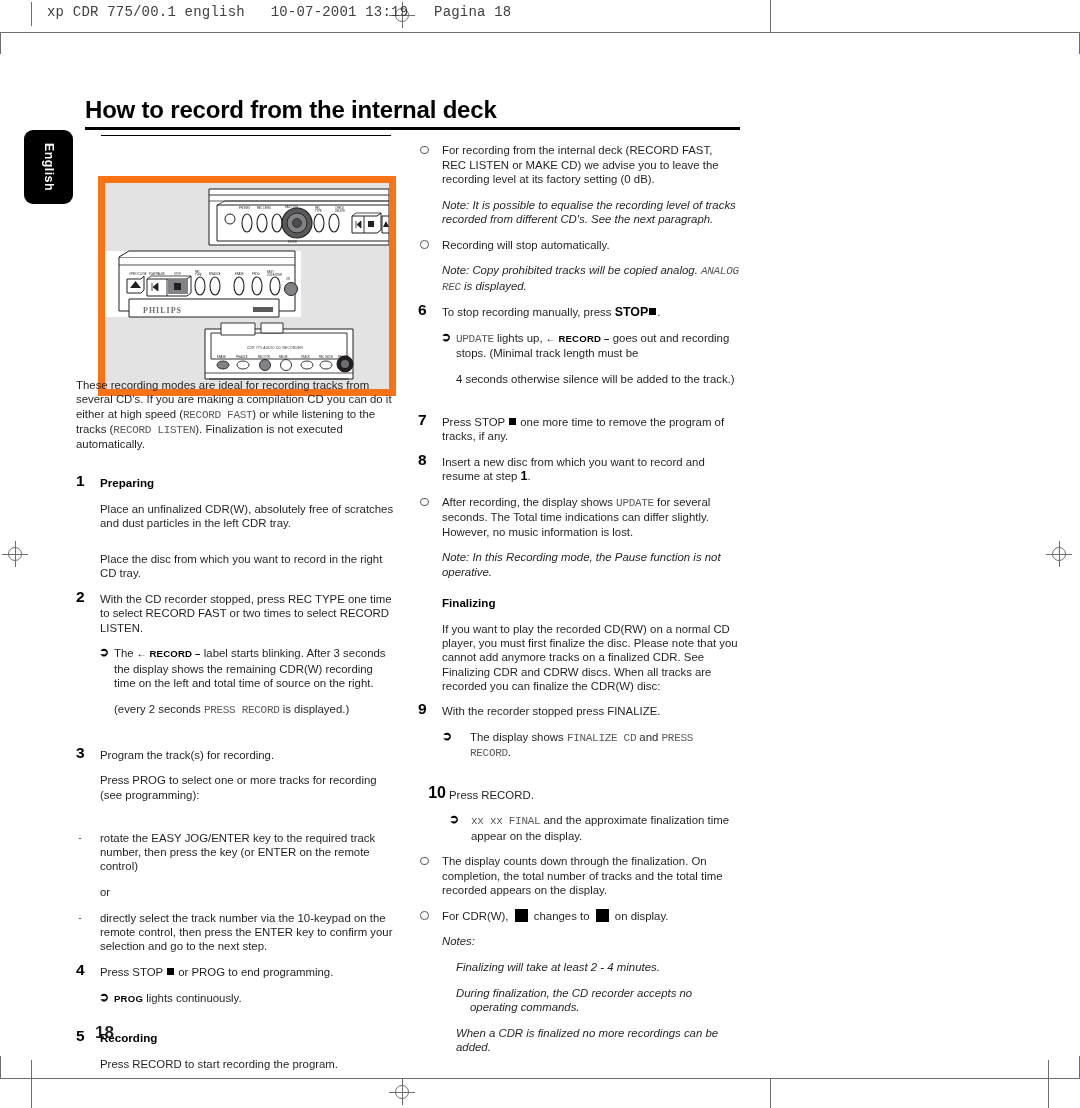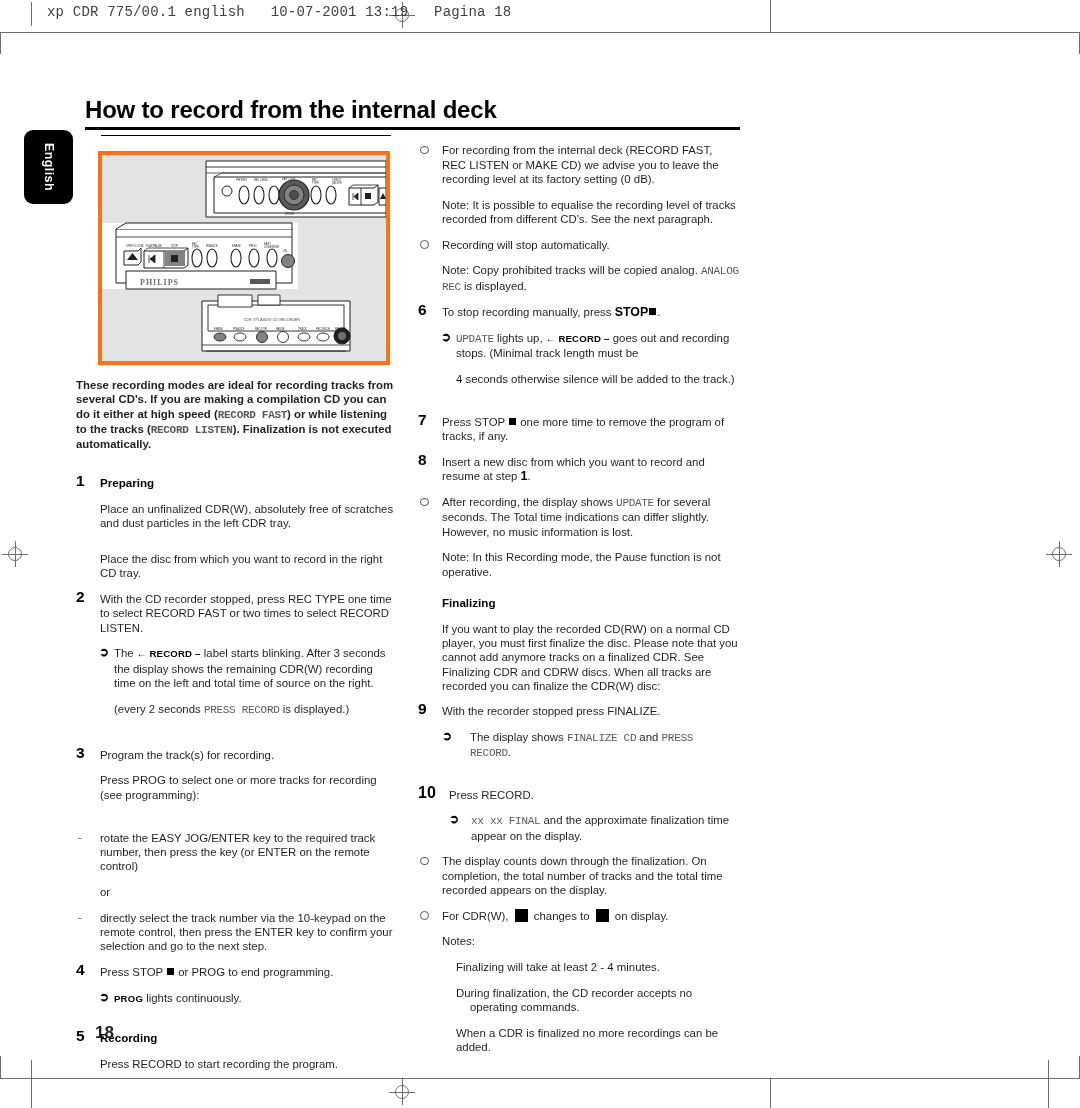--- a/index.html
+++ b/index.html
@@ -35,58 +35,58 @@
   
   .h1{position:absolute;left:85px;top:96px;width:655px;
       font-size:24px;font-weight:bold;letter-spacing:-.2px;color:#000;}
   .h1-rule{position:absolute;left:85px;top:127px;width:655px;height:2.5px;background:#000;}
 
   .h2{position:absolute;left:101px;top:139px;width:290px;
       font-size:16px;font-weight:bold;color:#000;letter-spacing:-.1px;}
   .h2-rule{position:absolute;left:101px;top:135px;width:290px;height:1.2px;background:#000;}
 
   
-  .art{position:absolute;left:98px;top:151px;width:284px;height:206px;
-       background:#e3e3e3;border:4px solid #f97316;overflow:hidden;}
+  .art{position:absolute;left:98px;top:176px;width:284px;height:206px;
+       background:#e3e3e3;border:7px solid #f97316;overflow:hidden;}
 
   
   .col{position:absolute;font-size:11.4px;line-height:14.3px;}
   .col-l{left:76px;top:378px;width:320px;}
   .col-r{left:418px;top:132px;width:322px;}
 
-  .blk{position:relative;margin:0 0 9px 0;font-weight:bold;}
+  .blk{position:relative;margin:0 0 9px 0;}
   .blk p{margin:0;}
 
   
   .step{position:relative;padding-left:24px;margin:0 0 9px 0;}
   .step > .num{position:absolute;left:0;top:-2px;width:19px;
        font-size:15.5px;font-weight:bold;color:#000;text-align:left;}
   .step.wide{padding-left:31px;}
-  .step.wide > .num{width:28px;}
+  .step.wide > .num{width:28px;text-align:right;}
 
   
   .para{padding-left:24px;margin:0 0 9px 0;}
 
   
   .obul{position:relative;padding-left:24px;margin:0 12px 9px 0;}
   .obul > .dot{position:absolute;left:2px;top:2.5px;width:6.5px;height:6.5px;
        border:1px solid #58595b;border-radius:50%;}
 
   
   .dbul{position:relative;padding-left:24px;margin:0 0 9px 0;}
   .dbul > .dash{position:absolute;left:2px;top:-1px;color:#58595b;}
 
   
   .abul{position:relative;padding-left:14px;margin:0 0 2px 0;}
   .abul > .arw{position:absolute;left:-1px;top:-1px;font-size:12px;
        font-weight:bold;color:#000;}
   .abul.pad{padding-left:28px;}
   .abul.pad > .arw{left:0;}
 
-  .note{margin:0 0 9px 0;}
+  .note{font-style:italic;margin:0 0 9px 0;}
   .sub{font-weight:bold;color:#000;font-size:11.6px;margin:0 0 1px 0;}
 
   
   .lcd{font-family:"Liberation Mono",monospace;font-size:11px;letter-spacing:-.3px;
        color:#58595b;}
   .bold{font-weight:bold;color:#000;}
   .sq{display:inline-block;width:7px;height:7px;background:#000;
       vertical-align:1px;margin:0 1px;}
   .sqbig{display:inline-block;width:13px;height:13px;background:#000;
       vertical-align:-2px;margin:0 3px;}

